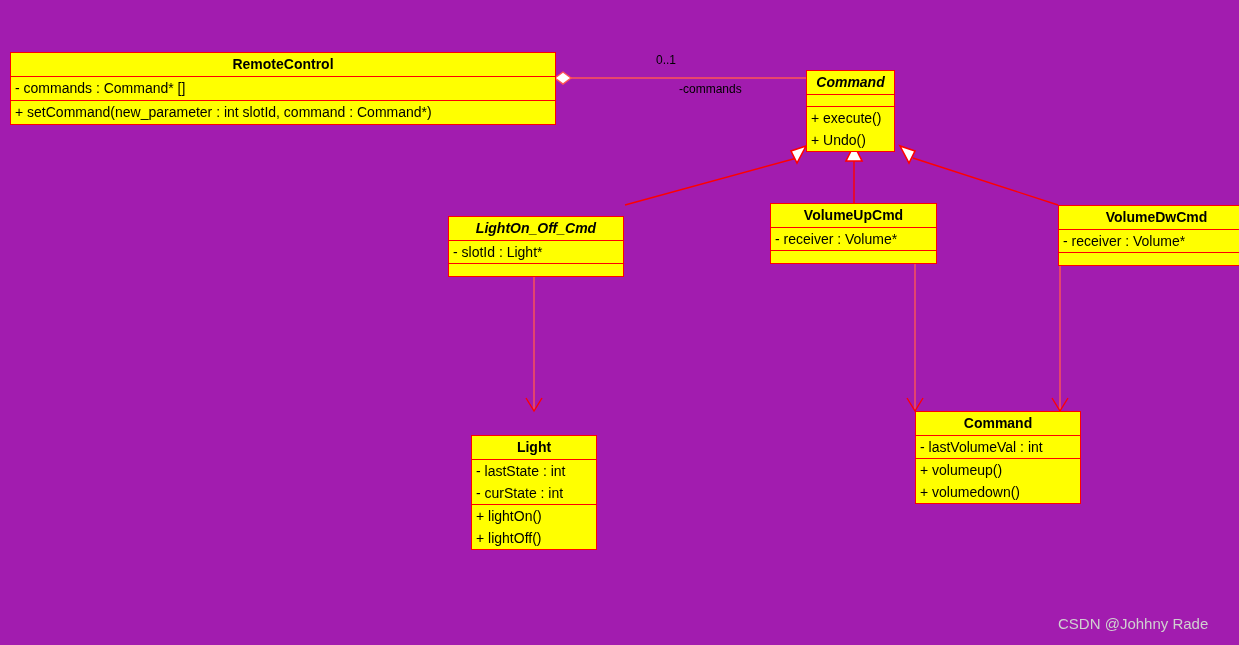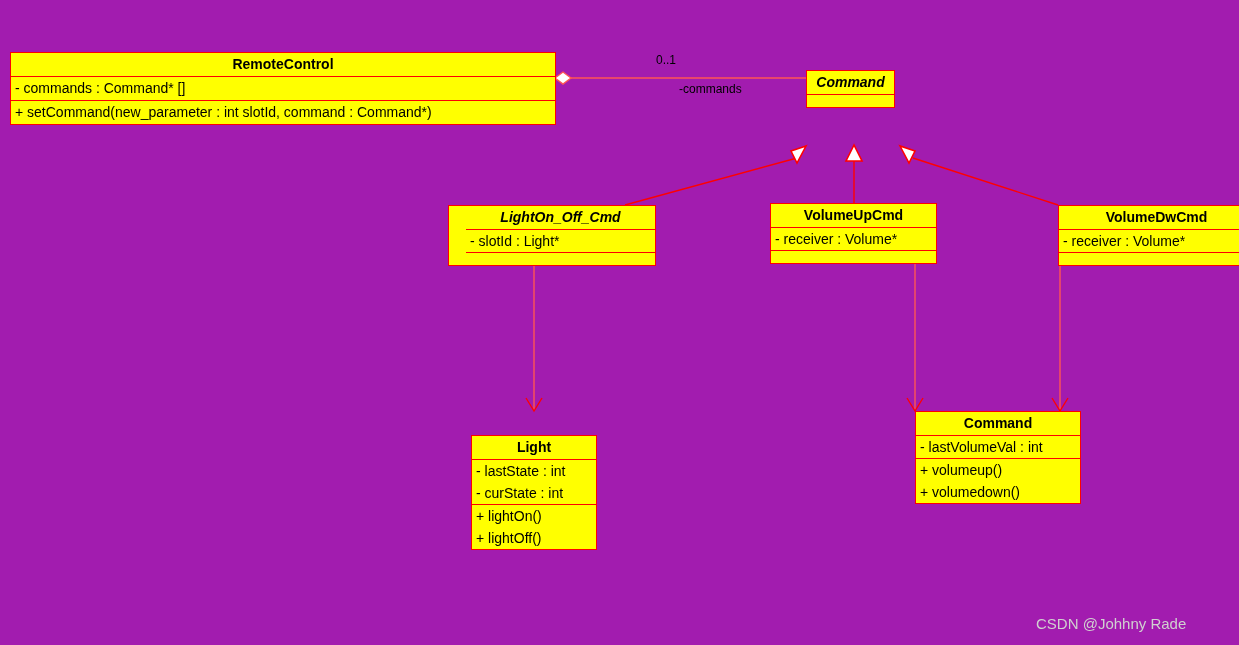--- a/index.html
+++ b/index.html
@@ -142,23 +142,27 @@
     <div class="compartment members">
       <div class="member">+ setCommand(new_parameter : int slotId, command : Command*)</div>
     </div>
   </div>
 
   <div class="uml-class" style="left:806px; top:70px; width:89px;">
     <div class="compartment">
       <div class="cls-name abstract">Command</div>
     </div>
     <div class="compartment empty-compartment"></div>
-  </div>
-
-  <div class="uml-class" style="left:448px; top:205px; width:208px;padding-left:17px;">
+    <div class="compartment members">
+      <div class="member thin">+ execute()</div>
+      <div class="member thin">+ Undo()</div>
+    </div>
+  </div>
+
+  <div class="uml-class" style="left:448px; top:216px; width:176px;">
     <div class="compartment">
       <div class="cls-name abstract">LightOn_Off_Cmd</div>
     </div>
     <div class="compartment members">
       <div class="member thin">- slotId : Light*</div>
     </div>
     <div class="compartment empty-compartment"></div>
   </div>
 
   <div class="uml-class" style="left:770px; top:203px; width:167px;">
@@ -204,15 +208,15 @@
     </div>
     <div class="compartment members">
       <div class="member thin">+ volumeup()</div>
       <div class="member thin">+ volumedown()</div>
     </div>
   </div>
 
   <div class="edge-label" style="left:656px; top:53px;">0..1</div>
   <div class="edge-label" style="left:679px; top:82px;">-commands</div>
 
-  <div class="watermark" style="left:1036px; top:615px;">CSDN @Johhny Rade</div>
+  <div class="watermark" style="left:1058px; top:615px;">CSDN @Johhny Rade</div>
 
 </div>
 
 </body></html>

